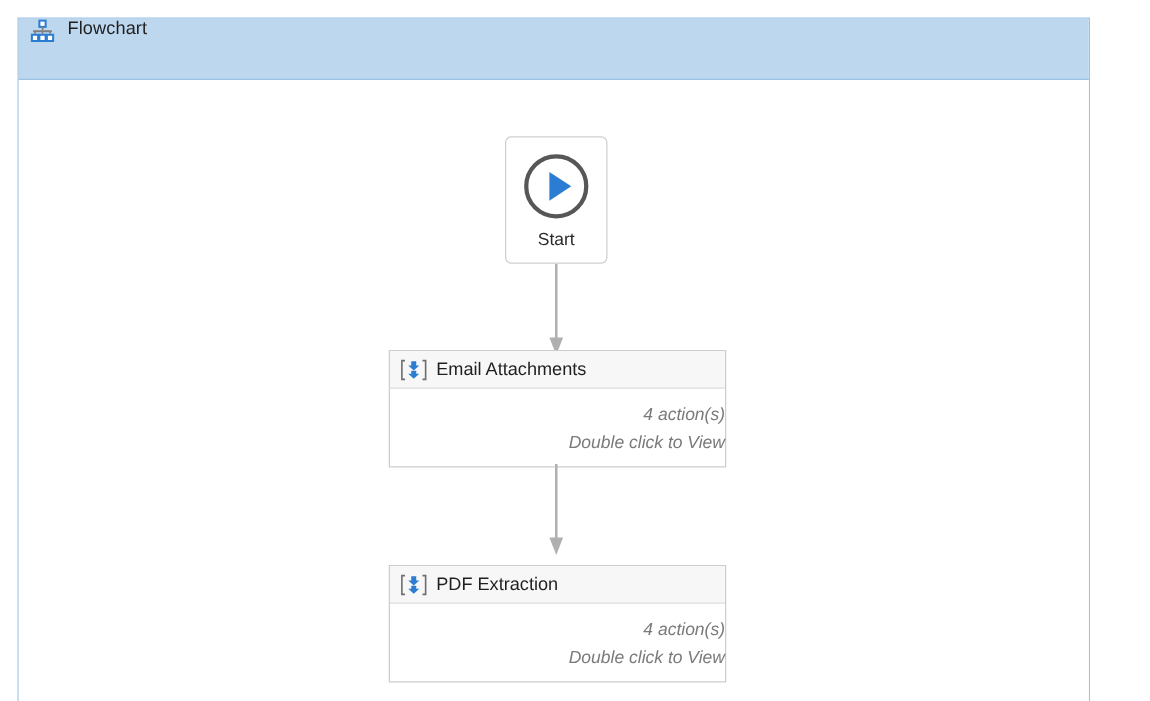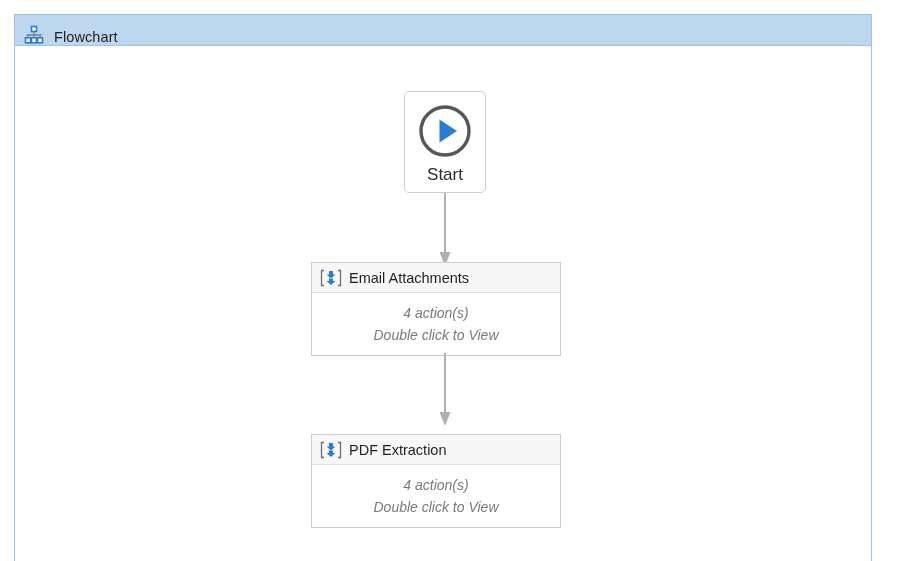--- a/index.html
+++ b/index.html
@@ -20,25 +20,25 @@
     left: 14px;
     top: 14px;
     width: 858px;
     height: 560px;
     border: 1px solid #9cc3e5;
     box-sizing: border-box;
     background: #ffffff;
   }
 
   #flowchart-header {
-    height: 31px;
+    height: 49px;
     background: #bdd7ee;
     border-bottom: 1px solid #9cc3e5;
     display: flex;
-    align-items: flex-end;
+    align-items: flex-start;
     padding-left: 9px;
     box-sizing: border-box;
   }
 
   #flowchart-header .hdr-icon {
     width: 20px;
     height: 20px;
     display: block;
     flex: 0 0 auto;
   }
@@ -74,21 +74,21 @@
   }
 
   #start-node .play-wrap {
     margin-top: 11px;
     width: 56px;
     height: 56px;
   }
 
   #start-node .start-label {
     margin-top: 6px;
-    font-size: 17px;
+    font-size: 14px;
     color: #2b2b2b;
   }
 
   
   .connector {
     position: absolute;
     width: 14px;
   }
 
   #connector-1 {
@@ -99,21 +99,21 @@
 
   #connector-2 {
     left: 423px;
     top: 307px;
     height: 75px;
   }
 
   
   .process-node {
     position: absolute;
-    width: 250px;
+    width: 270px;
     background: #ffffff;
     border: 1px solid #cdcdcd;
     box-sizing: border-box;
   }
 
   #node-email { left: 296px; top: 216px; }   
   #node-pdf   { left: 296px; top: 388px; }   
 
   .process-node .node-header {
     height: 30px;
@@ -135,21 +135,21 @@
   .process-node .node-title {
     margin-left: 7px;
     font-size: 14.5px;
     color: #1f1f1f;
   }
 
   .process-node .node-body {
     height: 62px;
     display: flex;
     flex-direction: column;
-    align-items: center;
+    align-items: flex-end;
     justify-content: center;
     gap: 3px;
   }
 
   .process-node .node-body span {
     font-style: italic;
     font-size: 14px;
     color: #7a7a7a;
     line-height: 19px;
   }

